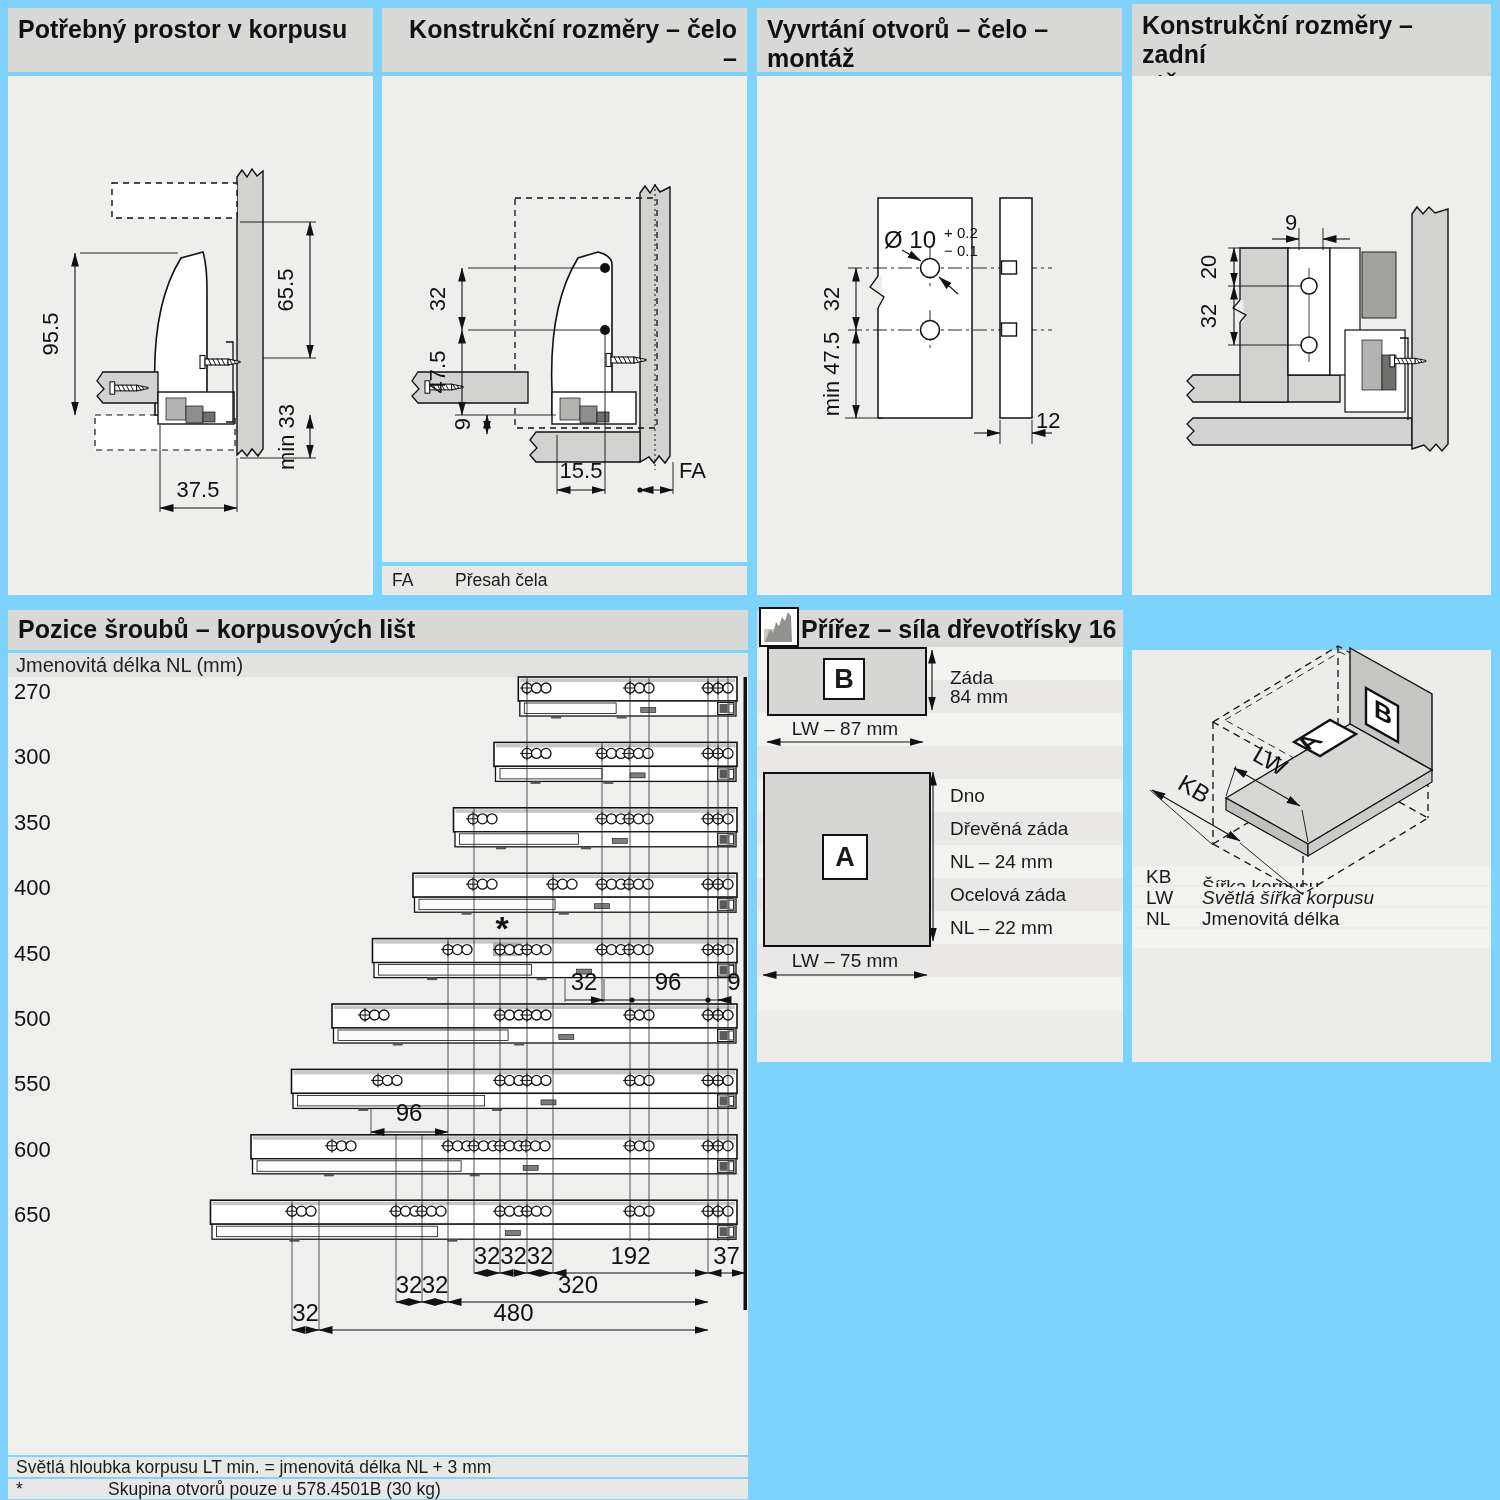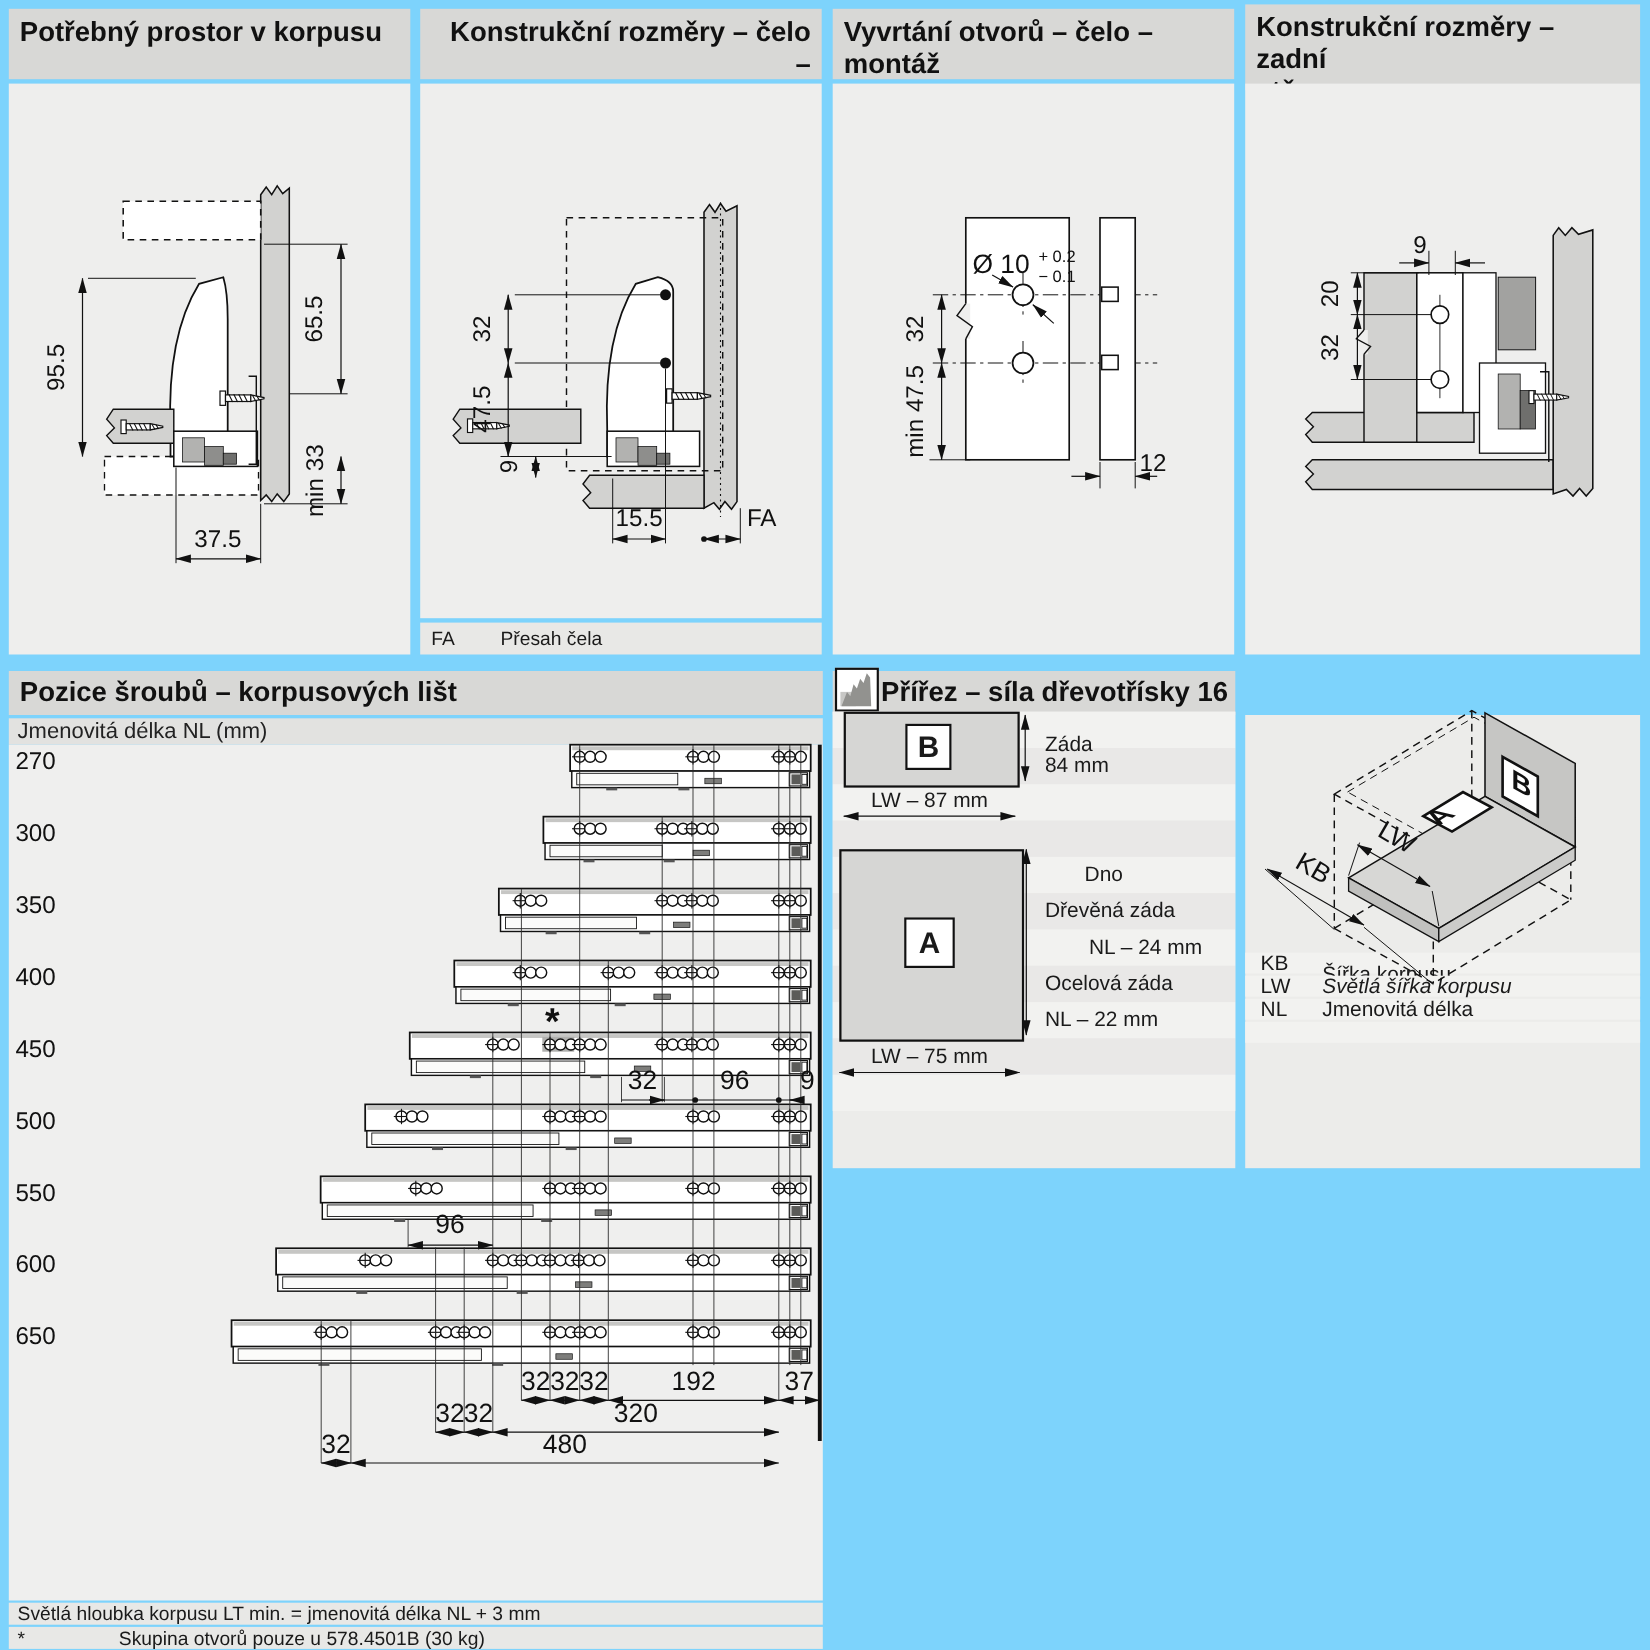--- a/index.html
+++ b/index.html
@@ -93,23 +93,23 @@
     <div class="abs" style="left:10px;top:0;width:156px;height:65px;background:#d6d6d4;border:2px solid #111;">
       <div class="lblbox abs" style="left:54px;top:9px;width:38px;height:38px;">B</div>
     </div>
     <div class="abs cutlbl" style="left:193px;top:20px;">Záda</div>
     <div class="abs cutlbl" style="left:193px;top:39px;">84 mm</div>
     <div class="abs cutlbl" style="left:10px;top:71px;width:156px;text-align:center;">LW – 87 mm</div>
 
     <div class="abs" style="left:6px;top:125px;width:164px;height:171px;background:#d6d6d4;border:2px solid #111;">
       <div class="lblbox abs" style="left:57px;top:60px;width:42px;height:42px;">A</div>
     </div>
-    <div class="abs cutlbl" style="left:193px;top:138px;margin-left:36px;">Dno</div>
+    <div class="abs cutlbl" style="left:193px;top:138px;">Dno</div>
     <div class="abs cutlbl" style="left:193px;top:171px;">Dřevěná záda</div>
-    <div class="abs cutlbl" style="left:193px;top:204px;margin-left:40px;">NL – 24 mm</div>
+    <div class="abs cutlbl" style="left:193px;top:204px;">NL – 24 mm</div>
     <div class="abs cutlbl" style="left:193px;top:237px;">Ocelová záda</div>
     <div class="abs cutlbl" style="left:193px;top:270px;">NL – 22 mm</div>
     <div class="abs cutlbl" style="left:6px;top:303px;width:164px;text-align:center;">LW – 75 mm</div>
   </div>
 
   <div class="abs" style="left:1132px;top:650px;width:359px;height:412px;background:#ececea;">
     <div class="abs band-l" style="left:0;top:216px;width:359px;height:19px;">
       <span class="abs cutlbl" style="left:14px;top:0;">KB</span>
       <span class="abs cutlbl" style="left:70px;top:0;margin-top:10px;">Šířka korpusu</span>
     </div>

